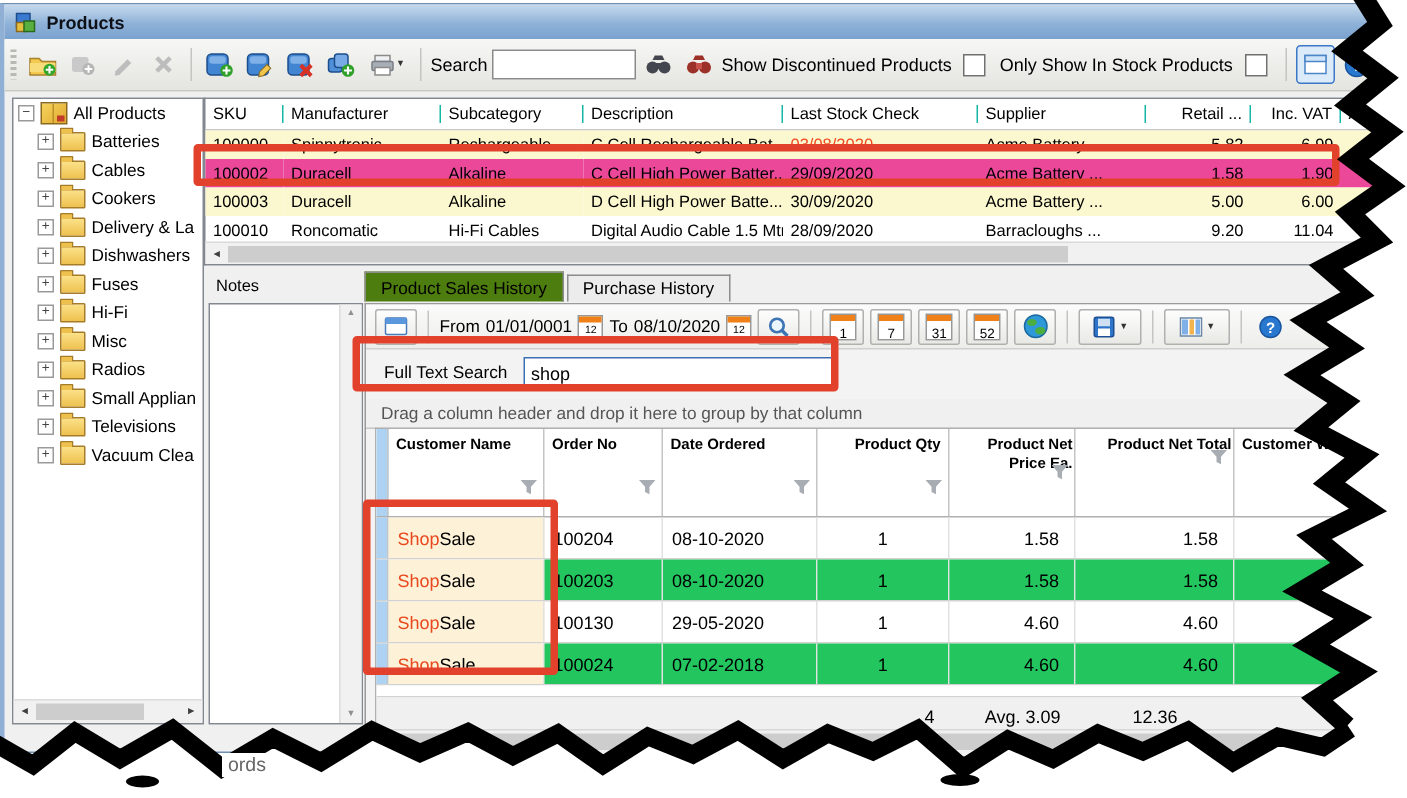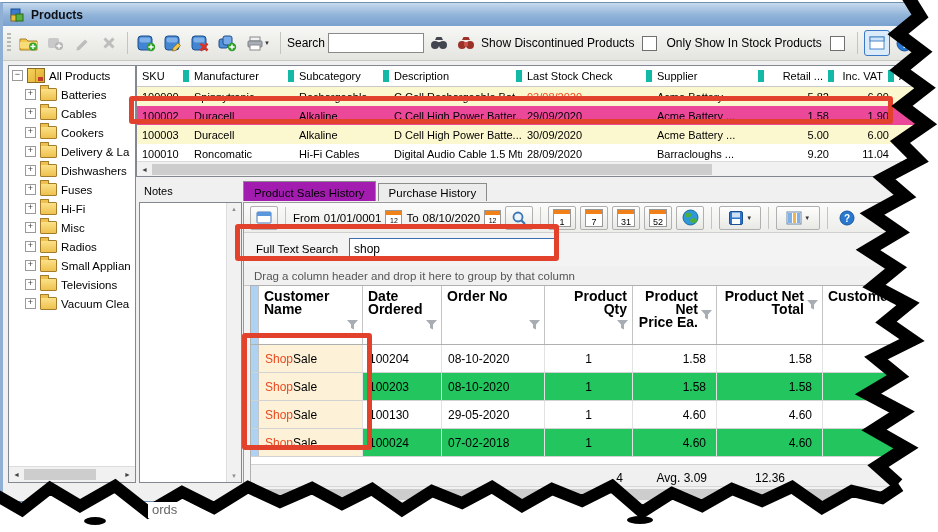--- a/index.html
+++ b/index.html
@@ -41,42 +41,42 @@
   .hscroll{position:absolute;left:0;right:0;bottom:0;height:15px;background:#f1f1f1;
     border-top:1px solid #dcdcdc;display:flex;align-items:center}
   .sarrow{width:15px;height:15px;display:flex;align-items:center;justify-content:center;
     color:#404040;font-size:7px;flex:none}
   .thumb{height:11px;background:#cdcdcd}
   
   .tgrid{position:absolute;left:133px;top:62px;width:805px;height:110px;background:#fff;
     border:1px solid #828790;border-right:none}
   .tgcols{display:grid;grid-template-columns:52px 105px 95px 133px 130px 112px 70px 60px 80px}
   .tg-head{height:20px;border-bottom:1px solid #c8c8c8;align-items:center}
-  .tgh{padding:0 5px;border-right:6px solid #14b8a6;white-space:nowrap;overflow:hidden;font-size:11px}
+  .tgh{padding:0 5px;border-right:1px solid #14b8a6;white-space:nowrap;overflow:hidden;font-size:11px}
   .tg-row{height:19px;align-items:center;font-size:11px}
   .tgc{padding:0 5px;white-space:nowrap;overflow:hidden;height:100%;display:flex;align-items:center}
   .num{justify-content:flex-end;text-align:right}
   .numh{text-align:right}
   .pad22{padding-right:22px}
   .yellow .tgc{background:#fbf8cf}
   .sel .tgc{background:#ec4899}
   .redtx{color:#f04a22}
   .olive{color:#a8a000}
   .tg-scroll{position:absolute;left:0;right:0;bottom:0;height:14px;background:#f1f1f1;
     border-top:1px solid #dcdcdc;display:flex;align-items:center}
   
   .notes-label{position:absolute;left:141px;top:182px;font-size:11px}
   .notes-box{position:absolute;left:136px;top:199px;width:101px;height:279px;background:#fff;border:1px solid #828790}
   .vscroll{position:absolute;right:0;top:0;bottom:0;width:14px;background:#f1f1f1;border-left:1px solid #dcdcdc;
     display:flex;flex-direction:column;justify-content:space-between;align-items:center}
   .varrow{font-size:6px;color:#909090;padding:3px 0}
   
   .tabs{position:absolute;left:240px;top:178px;display:flex;align-items:flex-end;font-size:11.5px}
   .tab{padding:3px 10px 2px;border:1px solid #8c8c8c;border-bottom:none;background:#ececec;margin-right:2px;cursor:default}
-  .tab.active{background:#a21caf;padding-top:5px;position:relative;z-index:2}
+  .tab.active{background:#4d7c0f;padding-top:5px;position:relative;z-index:2}
   .tabpage{position:absolute;left:240px;top:199px;width:698px;height:301px;background:#f3f3f3;
     border:1px solid #9a9a9a;border-right:none}
   .htb{position:absolute;left:0;right:0;top:0;height:29px;border-bottom:1px solid #d0d0d0;
     background:linear-gradient(#fbfbfb,#ededea);display:flex;align-items:center;gap:4px;padding:0 6px;font-size:11.5px}
   .hbtn{height:22px;min-width:22px;border:1px solid #b0b0b0;background:linear-gradient(#fefefe,#e8e8e4);
     border-radius:2px;display:flex;align-items:center;justify-content:center;gap:2px;padding:0 2px;flex:none}
   .cal12{width:15px;height:14px;border:1px solid #989898;background:#fff;position:relative;
     font-size:7px;text-align:center;line-height:20px;flex:none}
   .cal12::before{content:"";position:absolute;left:0;top:0;right:0;height:4px;background:#f08018}
   .calbig{width:16px;height:16px;border:1px solid #989898;background:#fff;position:relative;
@@ -87,23 +87,23 @@
   .fts-row{position:absolute;left:0;right:0;top:29px;height:34px;display:flex;align-items:center}
   .fts-label{margin-left:12px;font-size:11.5px}
   .fts-input{position:absolute;left:105px;top:6px;width:196px;height:20px;border:1px solid #3c6eb4;
     background:#fff;font:12px "Liberation Sans",sans-serif;padding:0 4px}
   .groupbar{position:absolute;left:0;right:0;top:63px;height:19px;background:#f0f0f0;
     border-bottom:1px solid #c6c6c6;color:#555;font-size:11.5px;display:flex;align-items:center;padding-left:10px}
   
   .sgrid{position:absolute;left:6px;top:82px;width:692px;background:#fff;border-left:1px solid #b0b0b0;border-top:1px solid #b0b0b0}
   .sgcols{display:grid;grid-template-columns:8px 104px 79px 103px 88px 84px 106px 1fr}
   .sg-head{height:58px;border-bottom:1px solid #b0b0b0;background:#fff}
-  .sgh{border-right:1px solid #c4c4c4;padding:4px 5px;font-weight:bold;font-size:14px;position:relative;line-height:13px}
+  .sgh{border-right:1px solid #c4c4c4;padding:4px 5px;font-weight:bold;font-size:10px;position:relative;line-height:13px}
   .sgh.ctr{text-align:right}
-  .sgh.rgt{text-align:right;padding-right:18px}
+  .sgh.rgt{text-align:right;padding-right:1px}
   .funnel{position:absolute;right:4px;bottom:14px}
   .ind{background:#aed3f2;border-right:1px solid #c4c4c4;height:100%}
   .sgr{height:27px;align-items:center;font-size:12px;border-bottom:1px solid #d2d2d2}
   .sgc{height:100%;display:flex;align-items:center;padding:0 6px;border-right:1px solid #e2e2e2;white-space:nowrap;overflow:hidden}
   .sgc.ctr{justify-content:center}
   .sgc.rgt{justify-content:flex-end;padding-right:10px}
   .yrow .sgc{background:#22c55e}
   .namec{background:#fdf1d7 !important}
   .match{color:#e8491f}
   .spacer{height:7px;background:#fff;border-bottom:1px solid #d2d2d2}
@@ -462,27 +462,27 @@
       <div class="sgrid">
         <div class="sgcols sg-head">
           <div class="ind"></div>
           <div class="sgh">
             <span>Customer Name</span>
             <svg class="funnel" width="11" height="10">
               <path d="M0,0 h11 l-4,4.5 v5 l-3,-1.5 v-3.5z" fill="#a8adb4"></path>
               </svg>
           </div>
           <div class="sgh">
-            <span>Date Ordered</span>
+            <span>Order No</span>
             <svg class="funnel" width="11" height="10">
               <path d="M0,0 h11 l-4,4.5 v5 l-3,-1.5 v-3.5z" fill="#a8adb4"></path>
               </svg>
           </div>
           <div class="sgh">
-            <span>Order No</span>
+            <span>Date Ordered</span>
             <svg class="funnel" width="11" height="10">
               <path d="M0,0 h11 l-4,4.5 v5 l-3,-1.5 v-3.5z" fill="#a8adb4"></path>
               </svg>
           </div>
           <div class="sgh ctr">
             <span>Product Qty</span>
             <svg class="funnel" width="11" height="10">
               <path d="M0,0 h11 l-4,4.5 v5 l-3,-1.5 v-3.5z" fill="#a8adb4"></path>
               </svg>
           </div>

